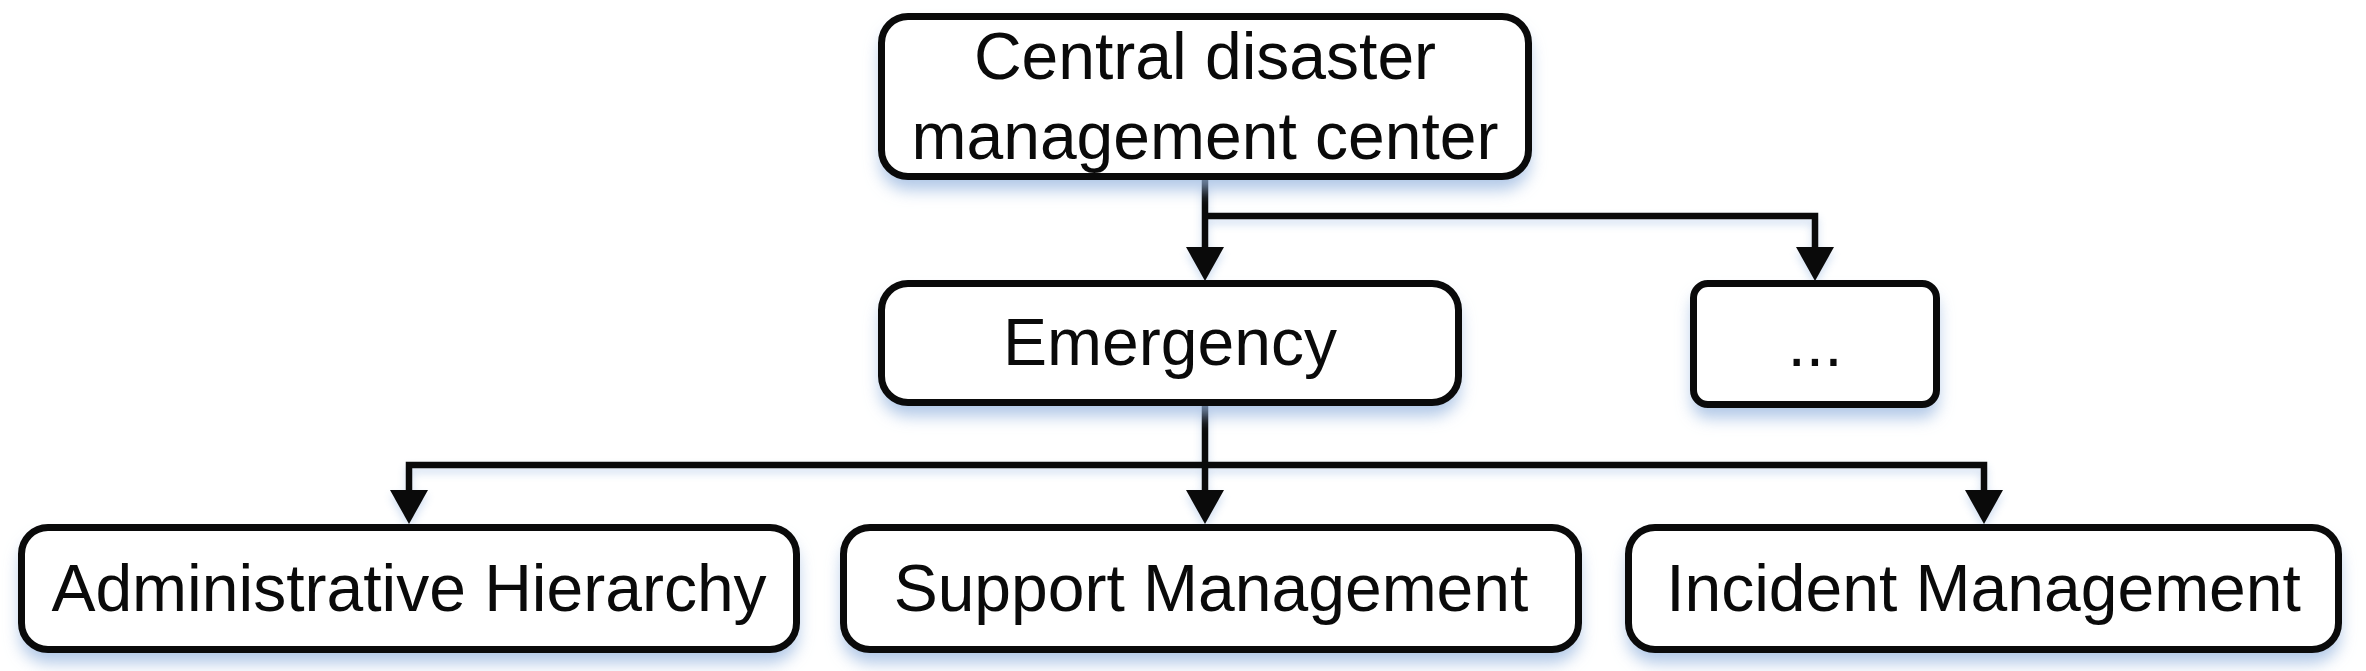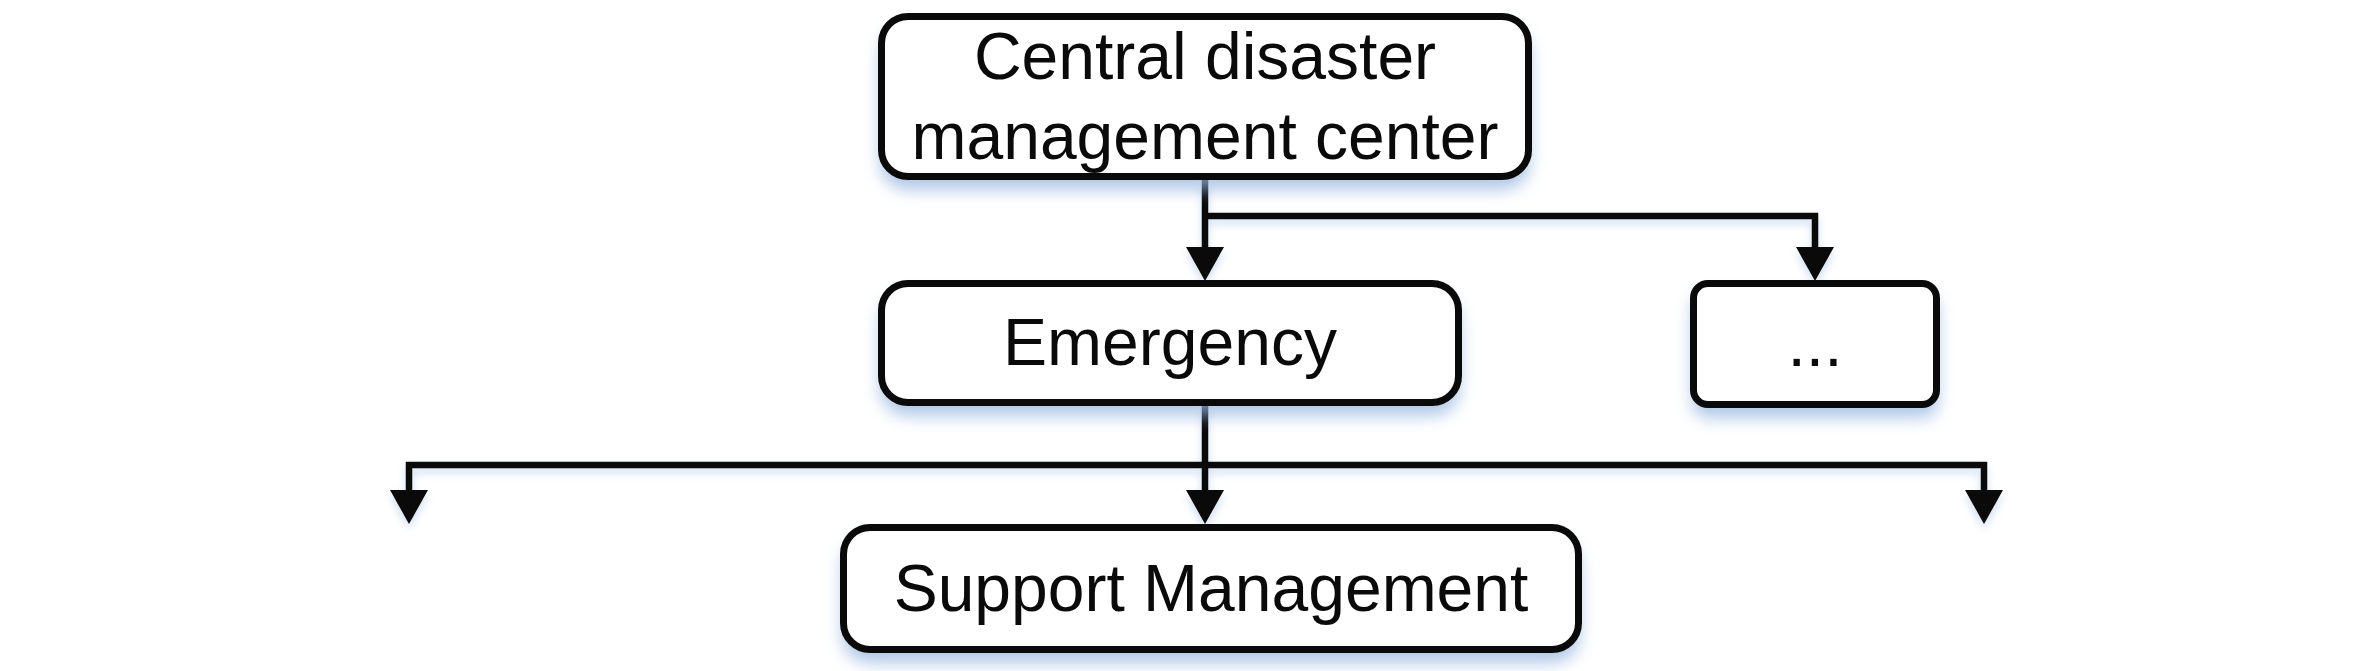--- a/index.html
+++ b/index.html
@@ -84,19 +84,25 @@
   </div>
 
   <div class="node" id="node-emergency">
     <span>Emergency</span>
   </div>
 
   <div class="node" id="node-others">
     <span>...</span>
   </div>
 
+  <div class="node" id="node-admin">
+    <span>Administrative Hierarchy</span>
+  </div>
 
   <div class="node" id="node-support">
     <span>Support Management</span>
   </div>
 
+  <div class="node" id="node-incident">
+    <span>Incident Management</span>
+  </div>
 
 </div>
 
 </body></html>

